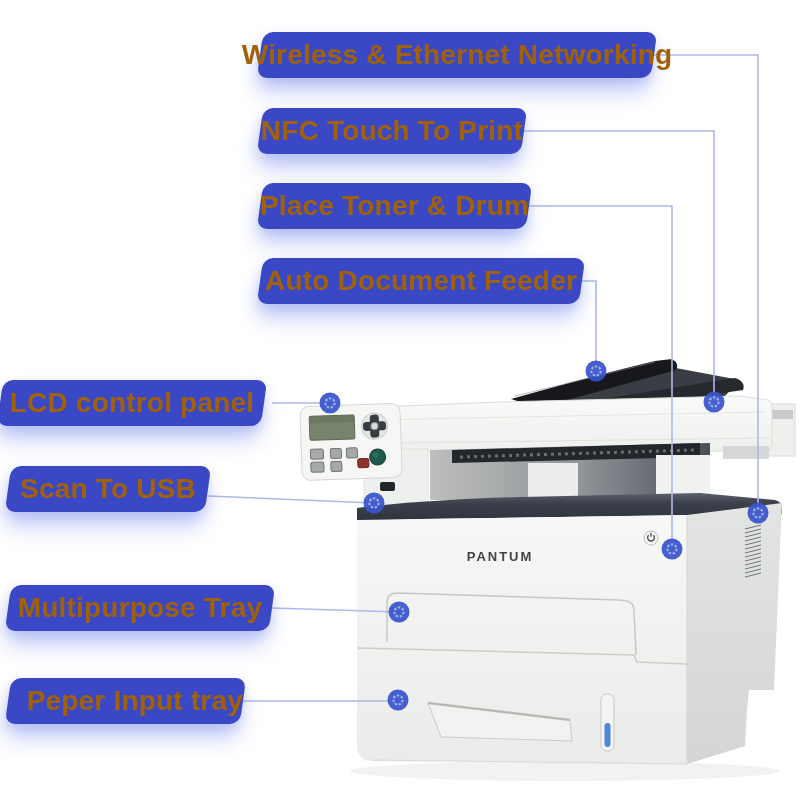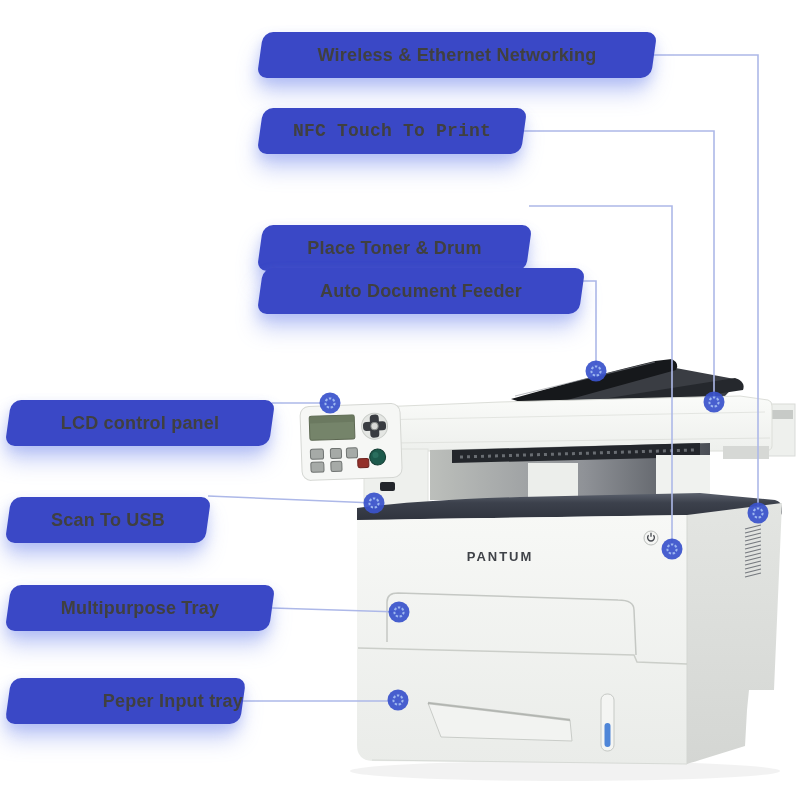--- a/index.html
+++ b/index.html
@@ -9,21 +9,21 @@
   }
   #printer-svg{position:absolute;left:0;top:0;z-index:1;}
   .callout-label{position:absolute;z-index:3;height:46px;display:flex;align-items:center;justify-content:center;}
   .label-bg{
     position:absolute;left:0;top:0;right:0;bottom:0;
     background:#3a48c6;border-radius:10px;
     transform:skewX(-8deg);
     box-shadow:0 16px 22px -2px rgba(127,146,238,.45), 0 5px 12px rgba(127,146,238,.30);
   }
   .label-text{
-    position:relative;color:#404040;font-size:18px;font-weight:700;
+    position:relative;color:#a16207;font-size:28px;font-weight:700;
     letter-spacing:.2px;white-space:nowrap;line-height:46px;
   }
 </style>
 </head>
 <body>
 
 <div id="stage">
 
   <svg id="printer-svg" width="800" height="800" viewBox="0 0 800 800">
     <defs>
@@ -176,41 +176,41 @@
         <circle cx="398" cy="700" r="4.6" fill="none" stroke="#9db7f0" stroke-width="2" stroke-dasharray="2.4 1.6"></circle>
       </g>
     </g>
   </svg>
 
   <div class="callout-label" style="left:260px;top:32px;width:394px;">
     <div class="label-bg"></div>
     <span class="label-text">Wireless &amp; Ethernet Networking</span>
   </div>
 
-  <div class="callout-label" style="left:260px;top:108px;width:264px;font-family:Liberation Mono, monospace;">
+  <div class="callout-label" style="left:260px;top:108px;width:264px;">
     <div class="label-bg"></div>
     <span class="label-text">NFC Touch To Print</span>
   </div>
 
-  <div class="callout-label" style="left:260px;top:183px;width:269px;margin-top:42px;">
+  <div class="callout-label" style="left:260px;top:183px;width:269px;">
     <div class="label-bg"></div>
     <span class="label-text">Place Toner &amp; Drum</span>
   </div>
 
-  <div class="callout-label" style="left:260px;top:268px;width:322px;justify-content:center;">
+  <div class="callout-label" style="left:260px;top:258px;width:322px;justify-content:center;">
     <div class="label-bg"></div>
     <span class="label-text">Auto Document Feeder</span>
   </div>
 
-  <div class="callout-label" style="left:8px;top:380px;width:264px;margin-top:20px;">
+  <div class="callout-label" style="left:0;top:380px;width:264px;">
     <div class="label-bg"></div>
     <span class="label-text">LCD control panel</span>
   </div>
 
-  <div class="callout-label" style="left:8px;top:497px;width:200px;">
+  <div class="callout-label" style="left:8px;top:466px;width:200px;">
     <div class="label-bg"></div>
     <span class="label-text">Scan To USB</span>
   </div>
 
   <div class="callout-label" style="left:8px;top:585px;width:264px;justify-content:center;">
     <div class="label-bg"></div>
     <span class="label-text">Multipurpose Tray</span>
   </div>
 
   <div class="callout-label" style="left:8px;top:678px;width:235px;justify-content:flex-end;">

